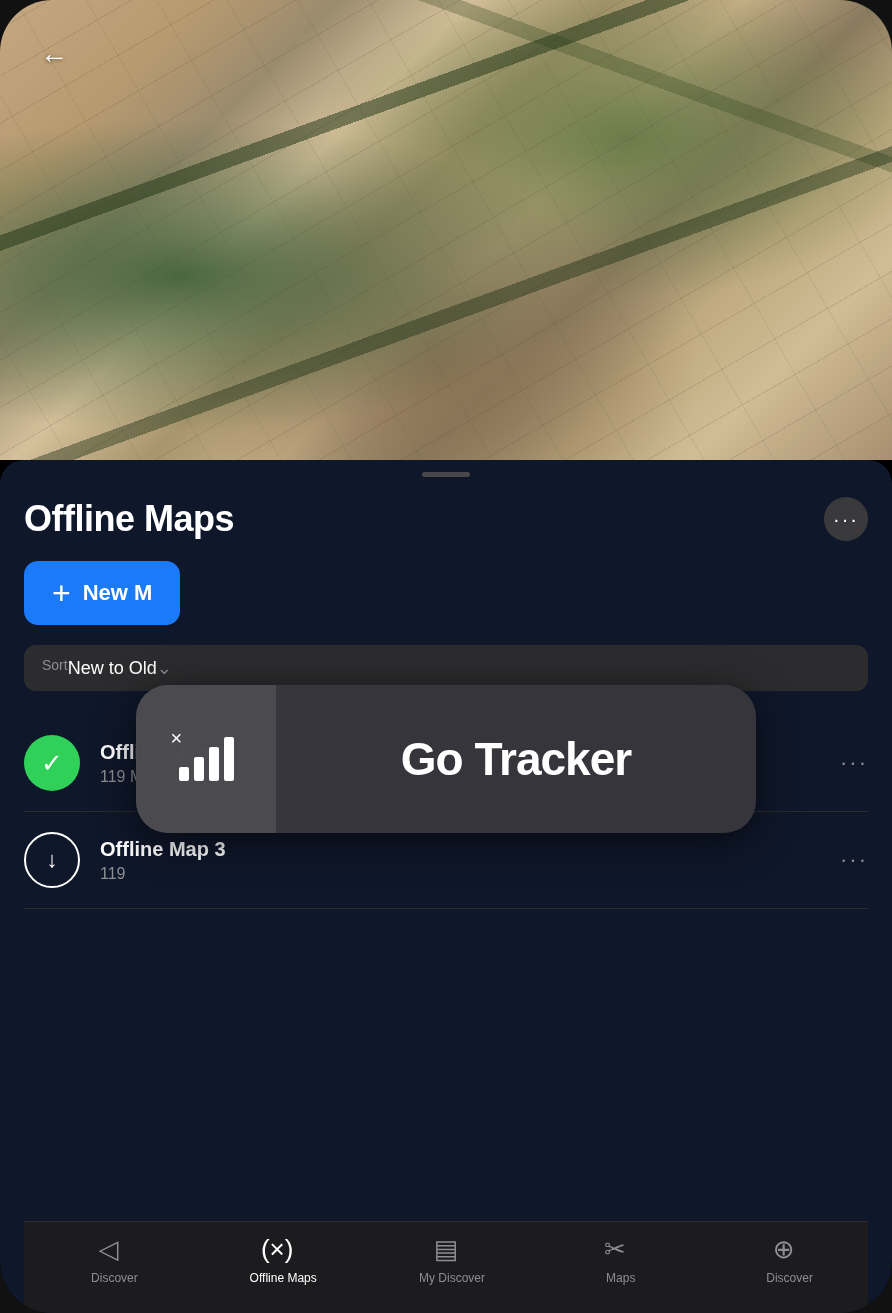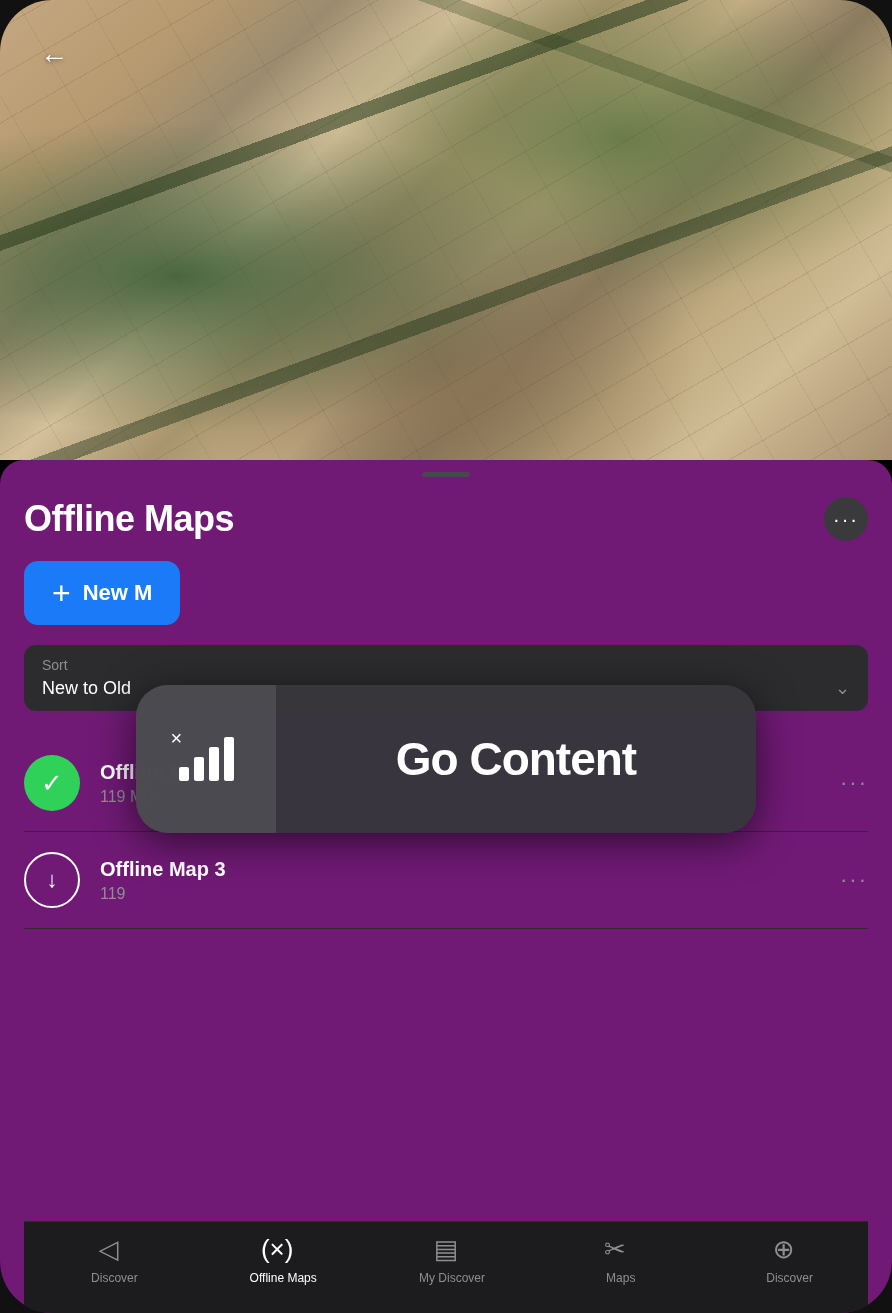--- a/index.html
+++ b/index.html
@@ -91,21 +91,21 @@
 
     .back-arrow {
       color: #fff;
       font-size: 28px;
       text-shadow: 0 1px 4px rgba(0,0,0,0.6);
     }
 
     
     .bottom-sheet {
       flex: 1;
-      background: #701a75;
+      background: #0f172a;
       border-radius: 24px 24px 0 0;
       padding: 12px 24px 0;
       display: flex;
       flex-direction: column;
       position: relative;
       z-index: 2;
     }
 
     .drag-handle {
       width: 48px;
@@ -173,21 +173,21 @@
       font-size: 22px;
       font-weight: 600;
     }
 
     
     .sort-dropdown {
       background: #2c2c2e;
       border-radius: 12px;
       padding: 12px 18px;
       display: flex;
-      flex-direction: column;
+      flex-direction: row;
       margin-bottom: 24px;
       cursor: pointer;
     }
 
     .sort-label {
       color: #8e8e93;
       font-size: 14px;
       margin-bottom: 4px;
     }
 
@@ -476,17 +476,17 @@
         <span class="signal-x">×</span>
         <div class="signal-bars">
           <div class="signal-bar bar1"></div>
           <div class="signal-bar bar2"></div>
           <div class="signal-bar bar3"></div>
           <div class="signal-bar bar4"></div>
         </div>
       </div>
     </div>
     <div class="go-offline-text">
-      <span class="go-offline-label">Go Content</span>
+      <span class="go-offline-label">Go Tracker</span>
     </div>
   </div>
 
 </div>
 
 </body></html>

